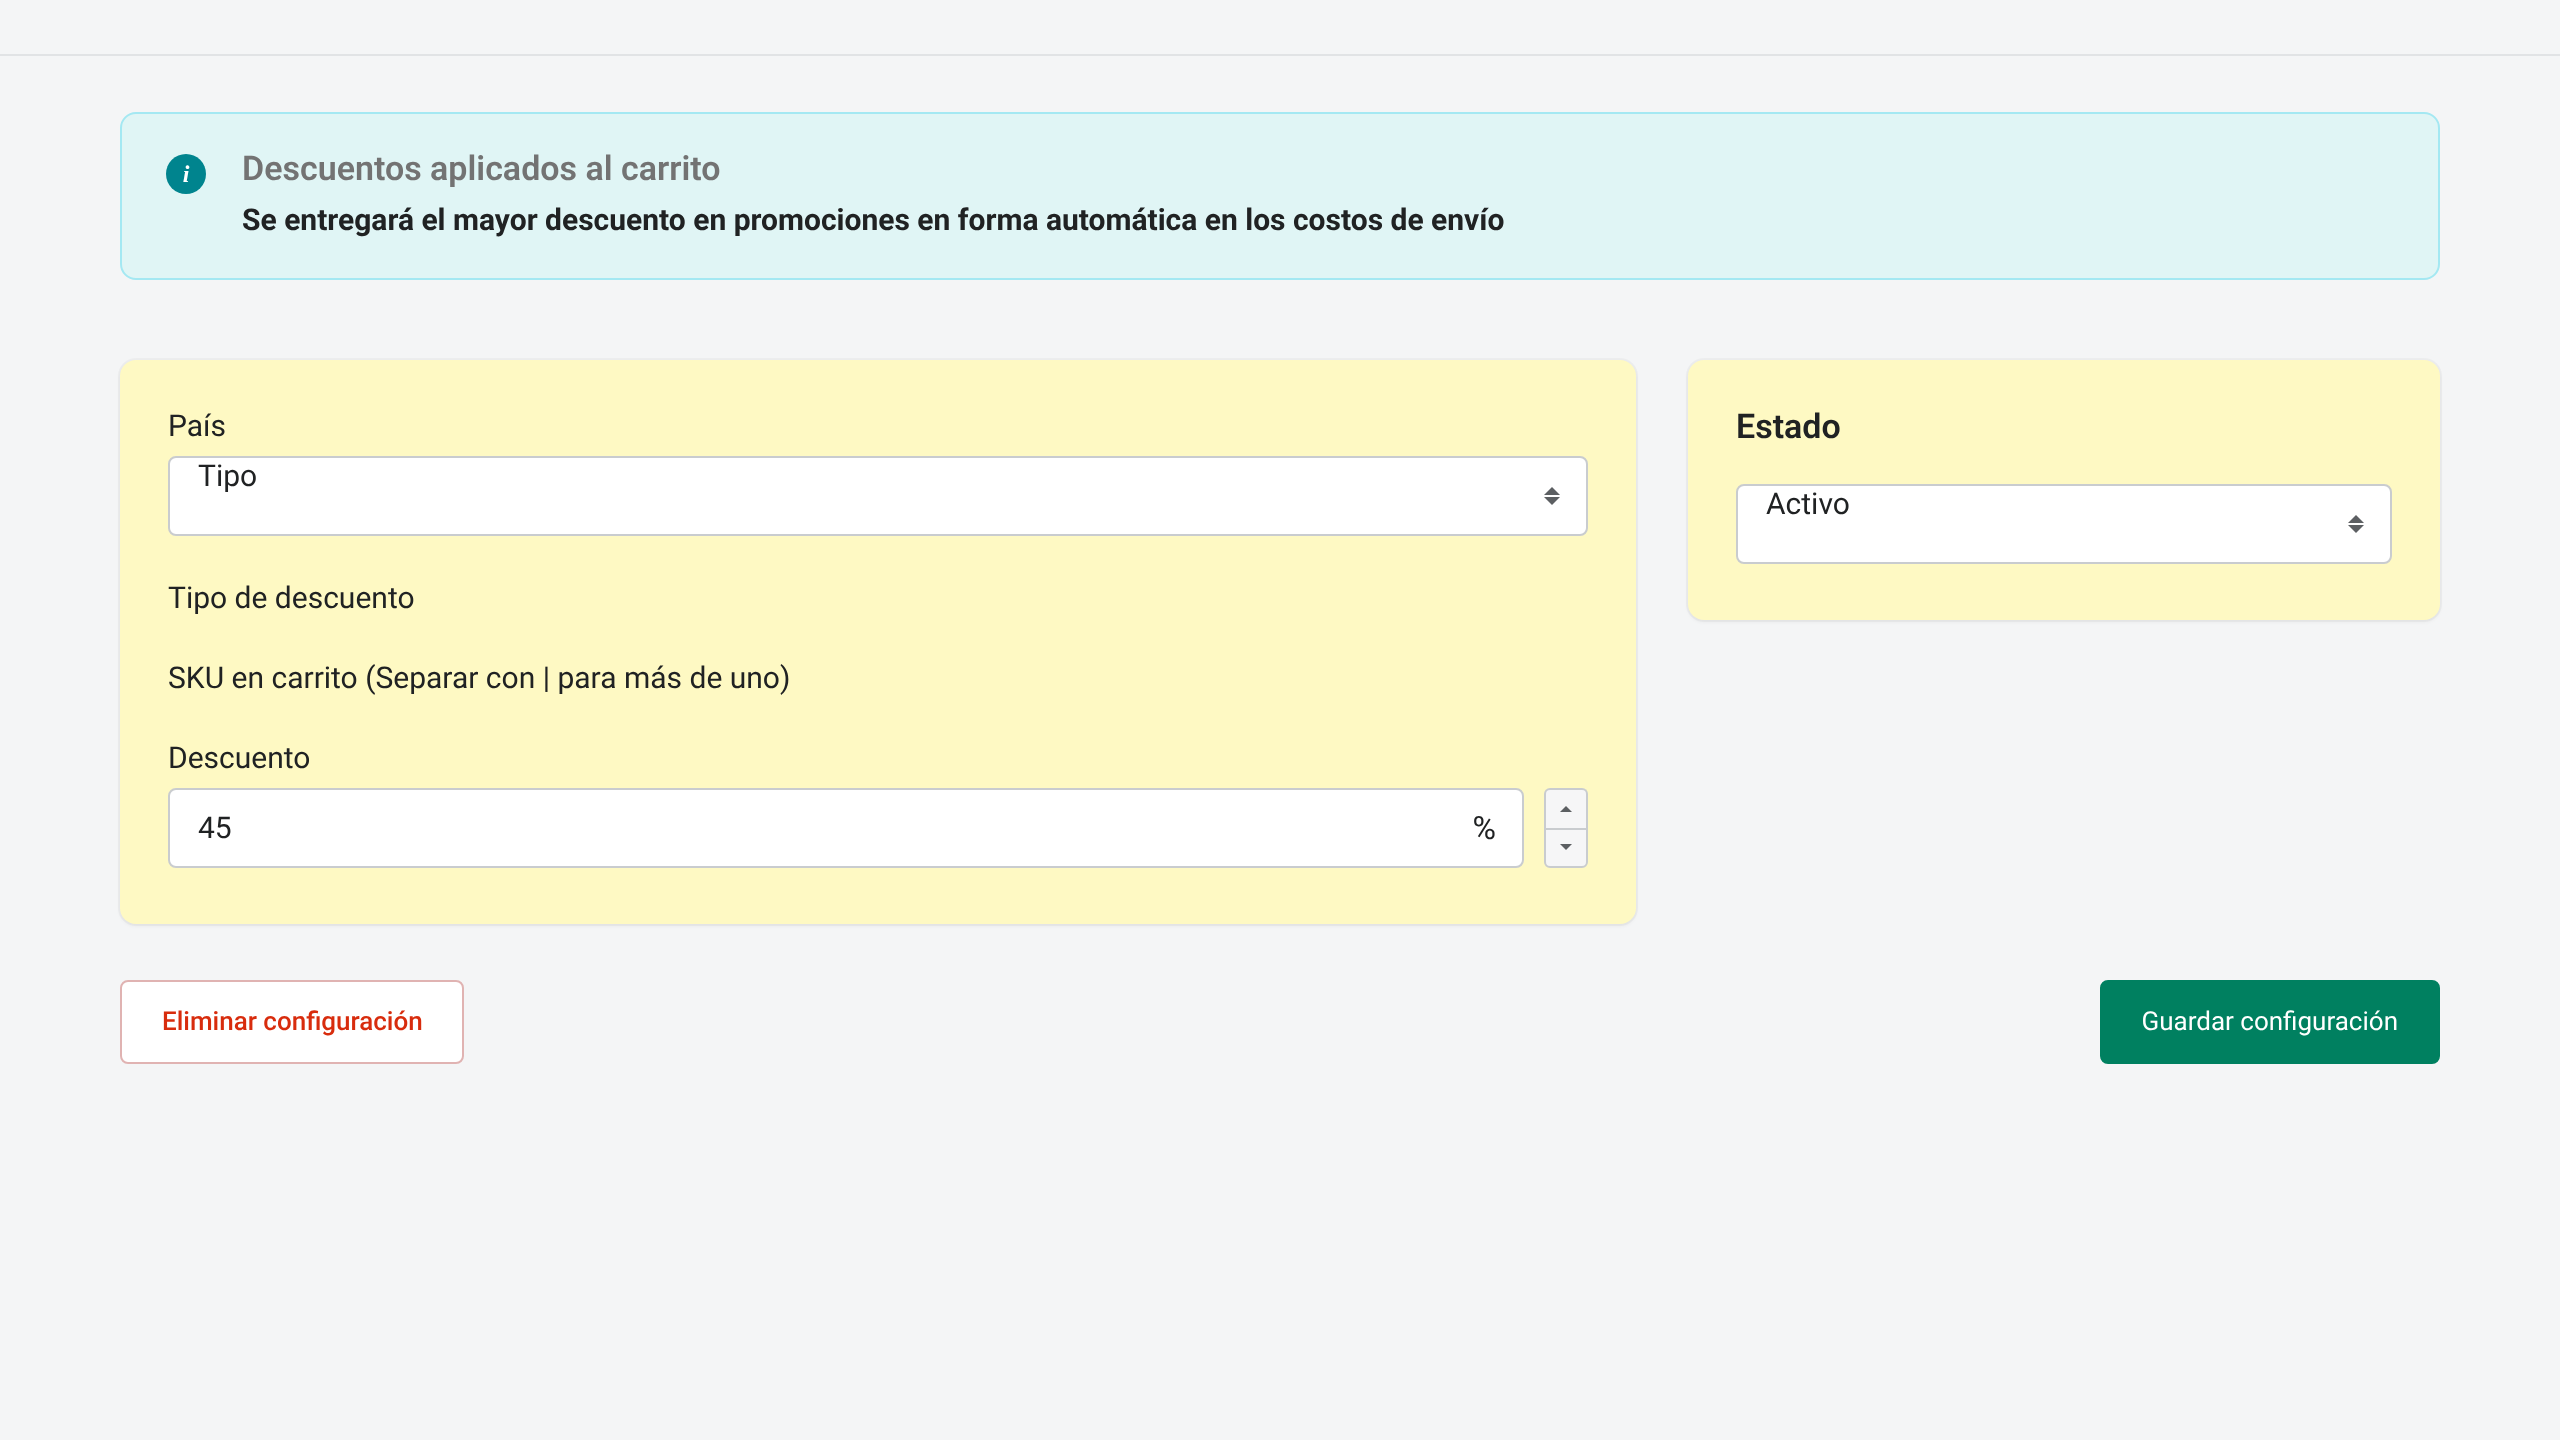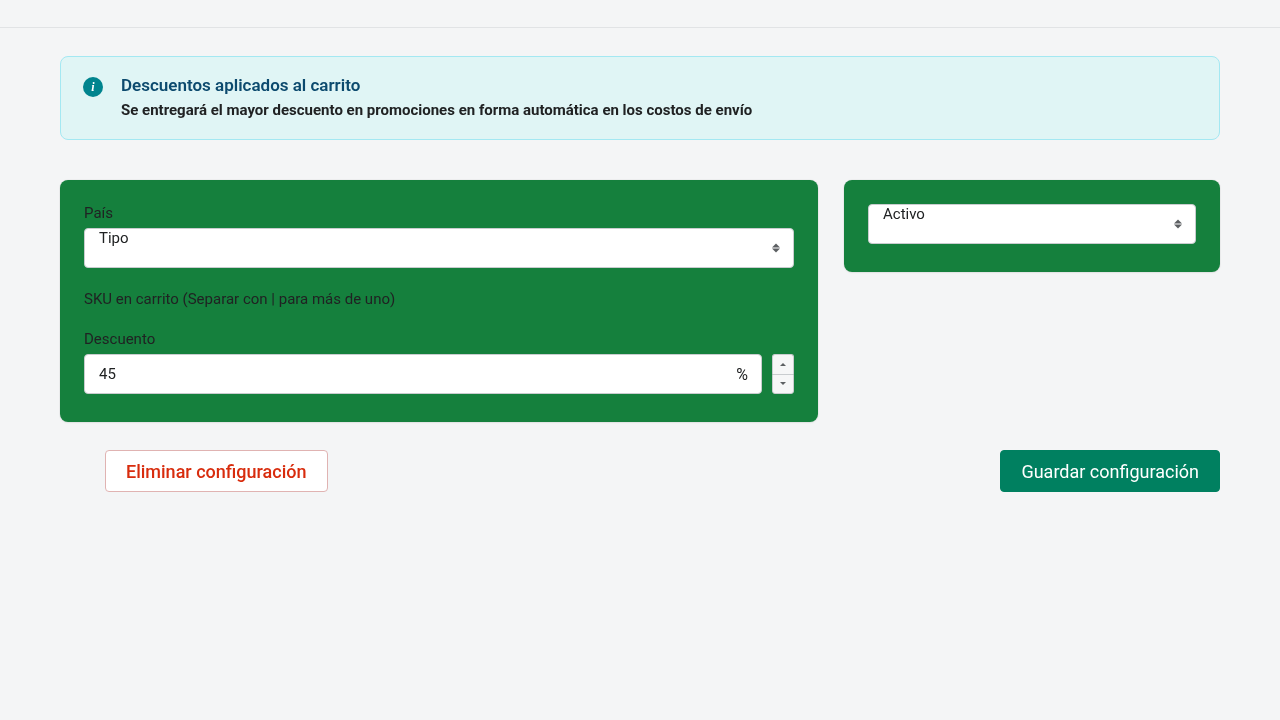--- a/index.html
+++ b/index.html
@@ -42,36 +42,36 @@
       font-weight: 600;
       font-style: italic;
       font-family: Georgia, serif;
       flex-shrink: 0;
       margin-top: 2px;
     }
     .info-content h3 {
       font-size: 17px;
       font-weight: 600;
       margin-bottom: 6px;
-      color: #0c4a6e;
+      color: #737373;
     }
     .info-content p {
       font-size: 15px;
       color: #202223;
       font-weight: 700;
     }
     .layout {
       display: flex;
       gap: 26px;
       align-items: flex-start;
     }
     .col-main { flex: 1; }
     .col-side { width: 376px; }
     .card {
-      background: #15803d;
+      background: #fef9c3;
       border-radius: 8px;
       padding: 24px 24px 28px 24px;
       box-shadow: 0 0 0 1px rgba(0,0,0,0.03), 0 1px 2px rgba(0,0,0,0.05);
     }
     .form-group { margin-bottom: 22px; }
     .form-group:last-child { margin-bottom: 0; }
     .form-label {
       display: block;
       font-size: 15px;
       font-weight: 400;
@@ -159,28 +159,27 @@
     .step-btn .caret-down { border-top-color: #5c5f62; border-left-width:3px; border-right-width:3px; border-top-width:3px;}
     .footer-actions {
       display: flex;
       justify-content: space-between;
       margin-top: 28px;
     }
     .btn {
       height: 42px;
       padding: 0 20px;
       border-radius: 4px;
-      font-size: 18px;
+      font-size: 13px;
       font-weight: 500;
       cursor: pointer;
       display: inline-flex;
       align-items: center;
       justify-content: center;
       font-family: inherit;
-      margin-left: 45px;
     }
     .btn-danger-outline {
       background: #fff;
       border: 1px solid #e0b3b2;
       color: #d82c0d;
     }
     .btn-primary {
       background: #008060;
       border: 1px solid #008060;
       color: #fff;
@@ -212,20 +211,21 @@
           <div class="select-wrap">
             <div class="form-select">Tipo</div>
             <span class="select-caret">
                 <span class="caret-up"></span>
                 <span class="caret-down"></span>
               </span>
           </div>
         </div>
 
         <div class="form-group">
+          <label class="form-label">Tipo de descuento</label>
         </div>
 
         <div class="form-group">
           <label class="form-label">SKU en carrito (Separar con | para más de uno)</label>
         </div>
 
         <div class="form-group">
           <label class="form-label">Descuento</label>
           <div class="discount-row">
             <div class="discount-input-wrap">
@@ -241,20 +241,21 @@
                 </button>
             </div>
           </div>
         </div>
 
       </div>
     </div>
 
     <div class="col-side">
       <div class="card">
+        <div class="side-title">Estado</div>
         <div class="select-wrap">
           <div class="form-select">Activo</div>
           <span class="select-caret">
               <span class="caret-up"></span>
               <span class="caret-down"></span>
             </span>
         </div>
       </div>
     </div>
 

